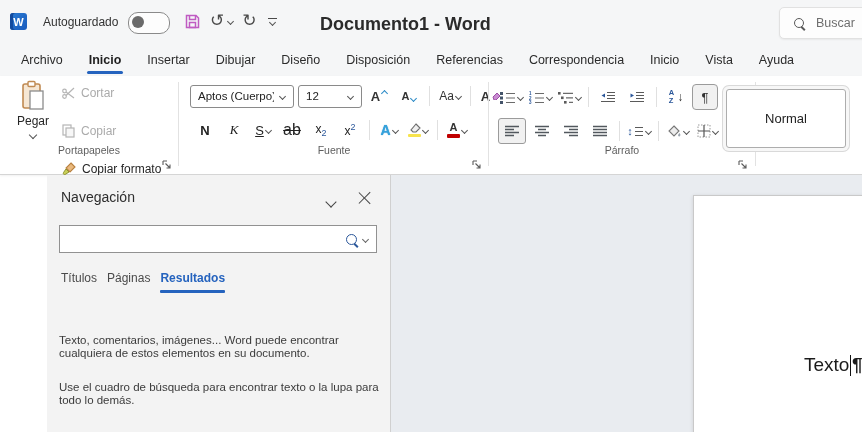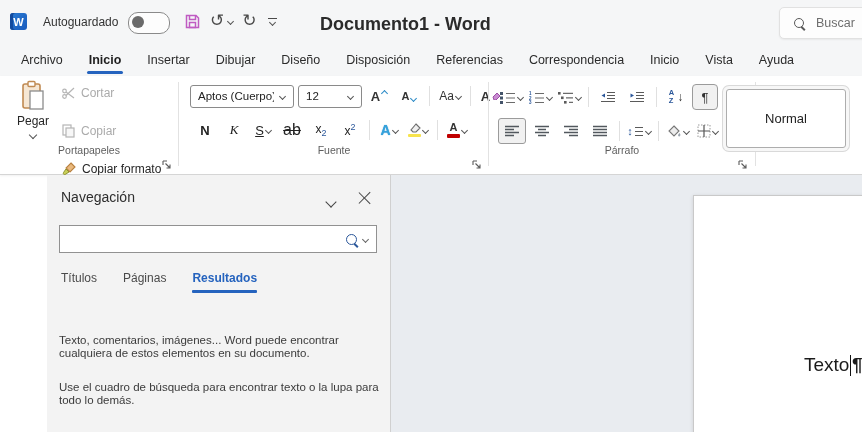--- a/index.html
+++ b/index.html
@@ -79,21 +79,21 @@
   .xico{position:absolute;left:311px;top:15px;width:13px;height:13px;}
   .xico::before,.xico::after{content:"";position:absolute;left:6px;top:0;width:1.4px;height:16px;background:#444;}
   .xico::before{transform:rotate(45deg);}
   .xico::after{transform:rotate(-45deg);}
   .nav-search{position:absolute;left:12px;top:50px;width:318px;height:28px;background:#fff;border:1px solid #919191;box-sizing:border-box;
     display:flex;align-items:center;}
   .nav-search input{flex:1;border:none;outline:none;font-size:12px;padding:0 8px;font-family:"Liberation Sans",sans-serif;background:transparent;}
   .nav-search .mag{border-color:#2B579A;width:9px;height:9px;margin-right:6px;}
   .nav-search .mag::after{background:#2B579A;left:8px;top:8px;}
   .nav-search .chv{margin-right:8px;border-color:#666;}
-  .nav-tabs{position:absolute;left:14px;top:96px;display:flex;gap:26px;}
+  .nav-tabs{position:absolute;left:14px;top:96px;display:flex;gap:10px;}
   .ntab{font-size:12px;color:#4A4A4A;padding-bottom:8px;position:relative;}
   .ntab.active{color:#2563BE;font-weight:bold;}
   .ntab.active::after{content:"";position:absolute;left:0;right:0;bottom:0;height:3px;background:#2563BE;border-radius:1px;}
   .nav-body{position:absolute;left:12px;width:320px;font-size:11.5px;color:#3B3B3B;line-height:13.5px;}
   #docarea{flex:1;background:#E9ECF0;position:relative;overflow:hidden;}
   #page{position:absolute;left:302px;top:20px;width:300px;height:280px;background:#fff;border:1px solid #C9C9C9;box-shadow:0 1px 4px rgba(0,0,0,.12);}
   .doc-line{position:absolute;left:110px;top:113px;font-size:19px;color:#1B1B1B;display:flex;align-items:center;margin-top:45px;}
   .caret{display:inline-block;width:1.5px;height:21px;background:#111;margin:0 0.5px;}
   .doc-mark{font-weight:bold;}
   svg{display:block;}

